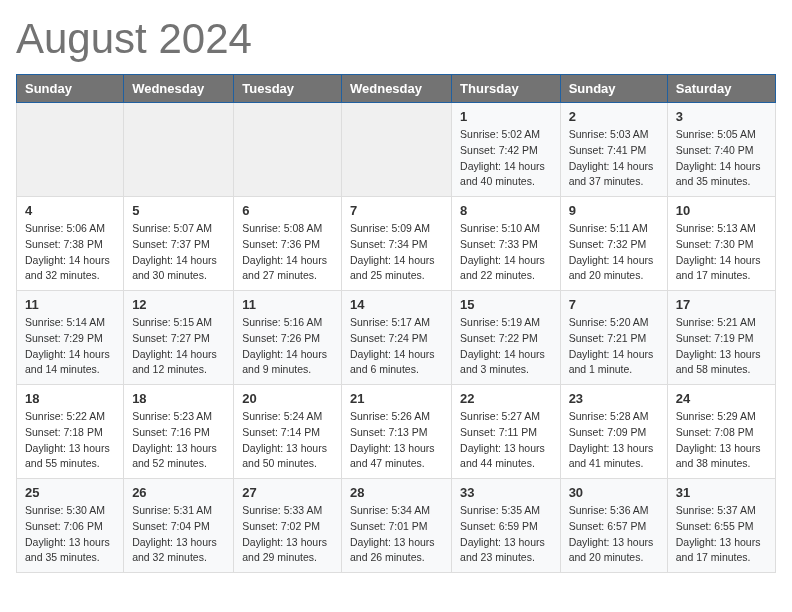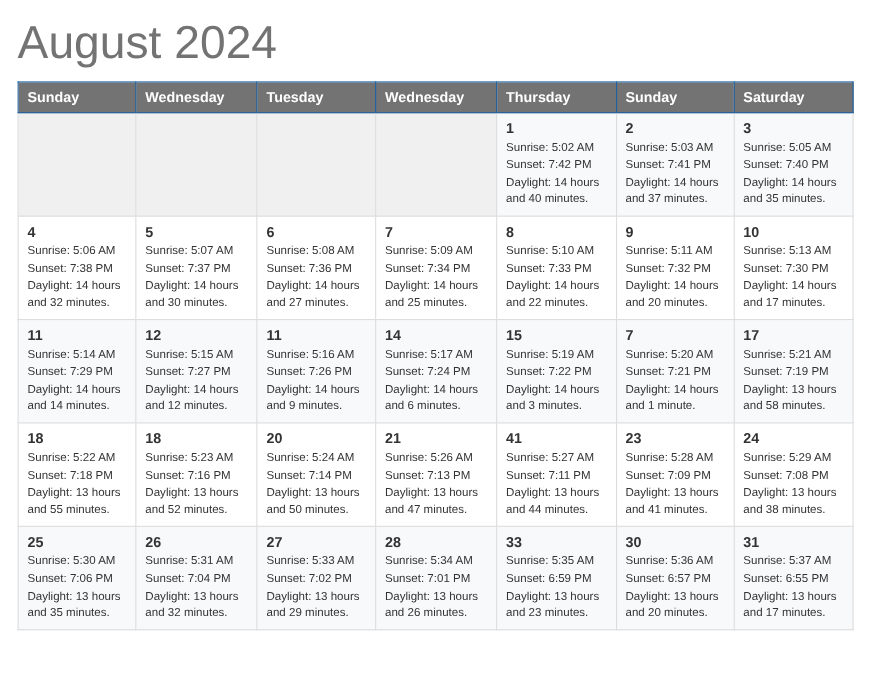--- a/index.html
+++ b/index.html
@@ -205,21 +205,21 @@
         </td>
         <td>
           <span class="day-num">20</span>
           <div class="day-detail">Sunrise: 5:24 AM<br>Sunset: 7:14 PM<br>Daylight: 13 hours and 50 minutes.</div>
         </td>
         <td>
           <span class="day-num">21</span>
           <div class="day-detail">Sunrise: 5:26 AM<br>Sunset: 7:13 PM<br>Daylight: 13 hours and 47 minutes.</div>
         </td>
         <td>
-          <span class="day-num">41</span>
+          <span class="day-num">22</span>
           <div class="day-detail">Sunrise: 5:27 AM<br>Sunset: 7:11 PM<br>Daylight: 13 hours and 44 minutes.</div>
         </td>
         <td>
           <span class="day-num">23</span>
           <div class="day-detail">Sunrise: 5:28 AM<br>Sunset: 7:09 PM<br>Daylight: 13 hours and 41 minutes.</div>
         </td>
         <td>
           <span class="day-num">24</span>
           <div class="day-detail">Sunrise: 5:29 AM<br>Sunset: 7:08 PM<br>Daylight: 13 hours and 38 minutes.</div>
         </td>

